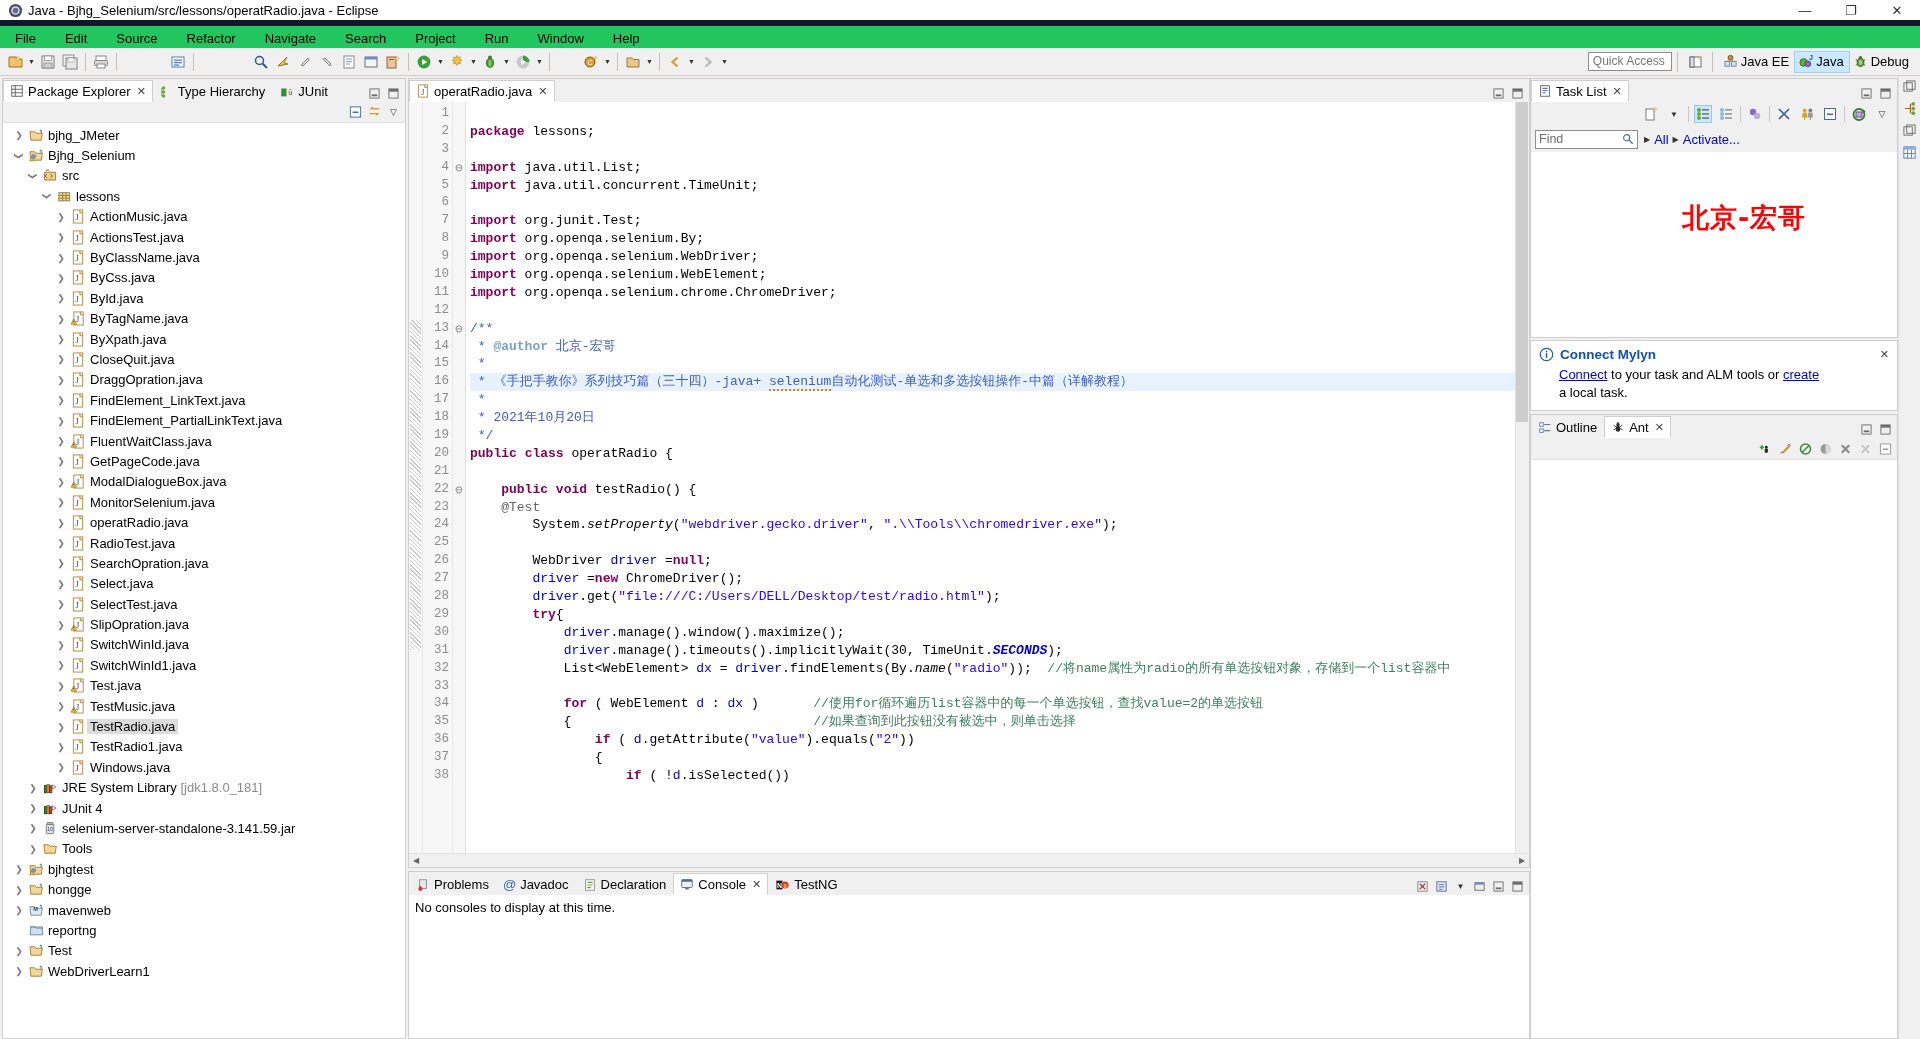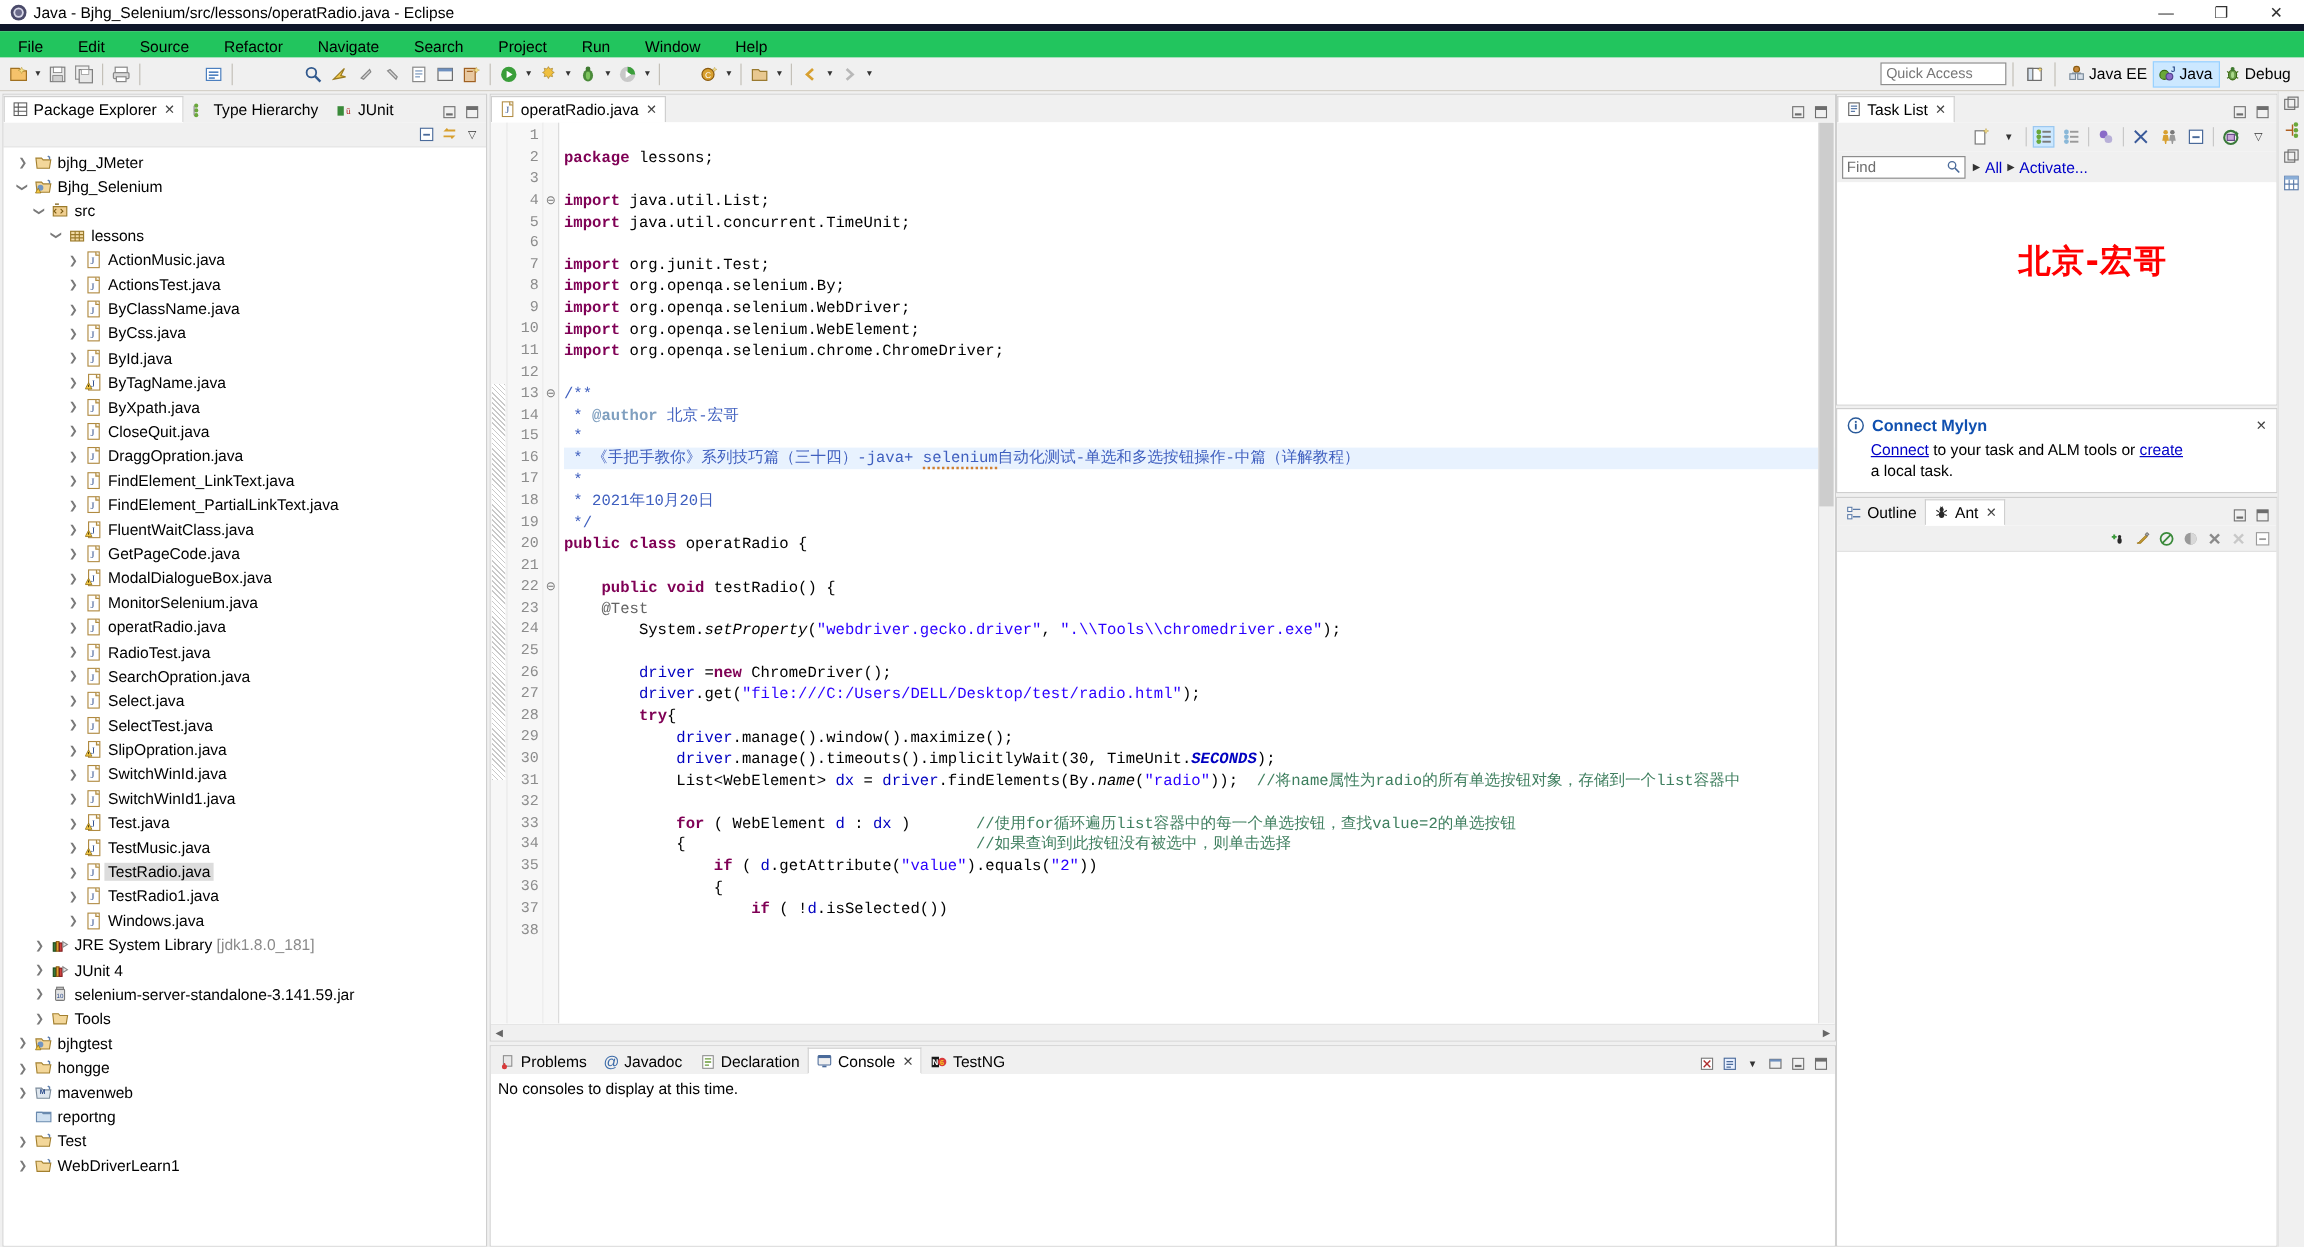--- a/index.html
+++ b/index.html
@@ -30,21 +30,21 @@
 
   
   .toolbar {
     height: 28px; background: #f0f0f0; display: flex; align-items: center;
     border-bottom: 1px solid #d4d0c8; padding-left: 4px; flex:none; position: relative;
   }
   .tb-btn { width: 22px; height: 22px; display:flex; align-items:center; justify-content:center; }
   .tb-arrow { width: 11px; height: 22px; display:flex; align-items:center; justify-content:center; font-size: 7px; color:#333; }
   .tb-sep { width: 1px; height: 18px; background: #c4c0b8; margin: 0 4px; }
   .quick-access {
-    width: 105px; height: 19px; border: 1px solid #8d8d8d; background: #fff;
+    width: 84px; height: 19px; border: 1px solid #8d8d8d; background: #fff;
     font-size: 12px; color: #767676; padding: 0 4px; line-height: 17px; margin-left: auto;
   }
   .persp-sep { width: 1px; height: 20px; background: #c4c0b8; margin: 0 7px 0 5px; }
   .persp { display:flex; align-items:center; height: 22px; padding: 0 5px 0 3px; font-size: 13px; gap: 3px;}
   .persp.active { background: #cce8ff; border: 1px solid #99d1ff; }
 
   
   .body { flex: 1; display: flex; min-height: 0; background: #f0f0f0; }
   .leftcol { width: 406px; flex: none; display: flex; flex-direction: column; padding: 2px 0 0 2px; }
   .midcol { flex: 1; min-width: 0; display: flex; flex-direction: column; padding: 2px 0 0 2px; }
@@ -1071,20 +1071,21 @@
               <div class="ln hl"><span class="jdoc"> * 《手把手教你》系列技巧篇（三十四）-java+ <span class="spell">selenium</span>自动化测试-单选和多选按钮操作-中篇（详解教程）</span></div>
               <div class="ln"><span class="jdoc"> *</span></div>
               <div class="ln"><span class="jdoc"> * 2021年10月20日</span></div>
               <div class="ln"><span class="jdoc"> */</span></div>
               <div class="ln"><span class="kw">public</span> <span class="kw">class</span> operatRadio {</div>
               <div class="ln">&nbsp;</div>
               <div class="ln">    <span class="kw">public</span> <span class="kw">void</span> testRadio() {</div>
               <div class="ln">    <span class="ann">@Test</span></div>
               <div class="ln">        System.<span class="mth">setProperty</span>(<span class="str">"webdriver.gecko.driver"</span>, <span class="str">".\\Tools\\chromedriver.exe"</span>);</div>
               <div class="ln">&nbsp;</div>
+              <div class="ln">        WebDriver <span class="fld">driver</span> =<span class="kw">null</span>;</div>
               <div class="ln">        <span class="fld">driver</span> =<span class="kw">new</span> ChromeDriver();</div>
               <div class="ln">        <span class="fld">driver</span>.get(<span class="str">"file:///C:/Users/DELL/Desktop/test/radio.html"</span>);</div>
               <div class="ln">        <span class="kw">try</span>{</div>
               <div class="ln">            <span class="fld">driver</span>.manage().window().maximize();</div>
               <div class="ln">            <span class="fld">driver</span>.manage().timeouts().implicitlyWait(30, TimeUnit.<span class="stat">SECONDS</span>);</div>
               <div class="ln">            List&lt;WebElement&gt; <span class="fld">dx</span> = <span class="fld">driver</span>.findElements(By.<span class="mth">name</span>(<span class="str">"radio"</span>));  <span class="cmt">//将name属性为radio的所有单选按钮对象，存储到一个list容器中</span></div>
               <div class="ln">&nbsp;</div>
               <div class="ln">            <span class="kw">for</span> ( WebElement <span class="fld">d</span> : <span class="fld">dx</span> )       <span class="cmt">//使用for循环遍历list容器中的每一个单选按钮，查找value=2的单选按钮</span></div>
               <div class="ln">            {                               <span class="cmt">//如果查询到此按钮没有被选中，则单击选择</span></div>
               <div class="ln">                <span class="kw">if</span> ( <span class="fld">d</span>.getAttribute(<span class="str">"value"</span>).equals(<span class="str">"2"</span>))</div>

